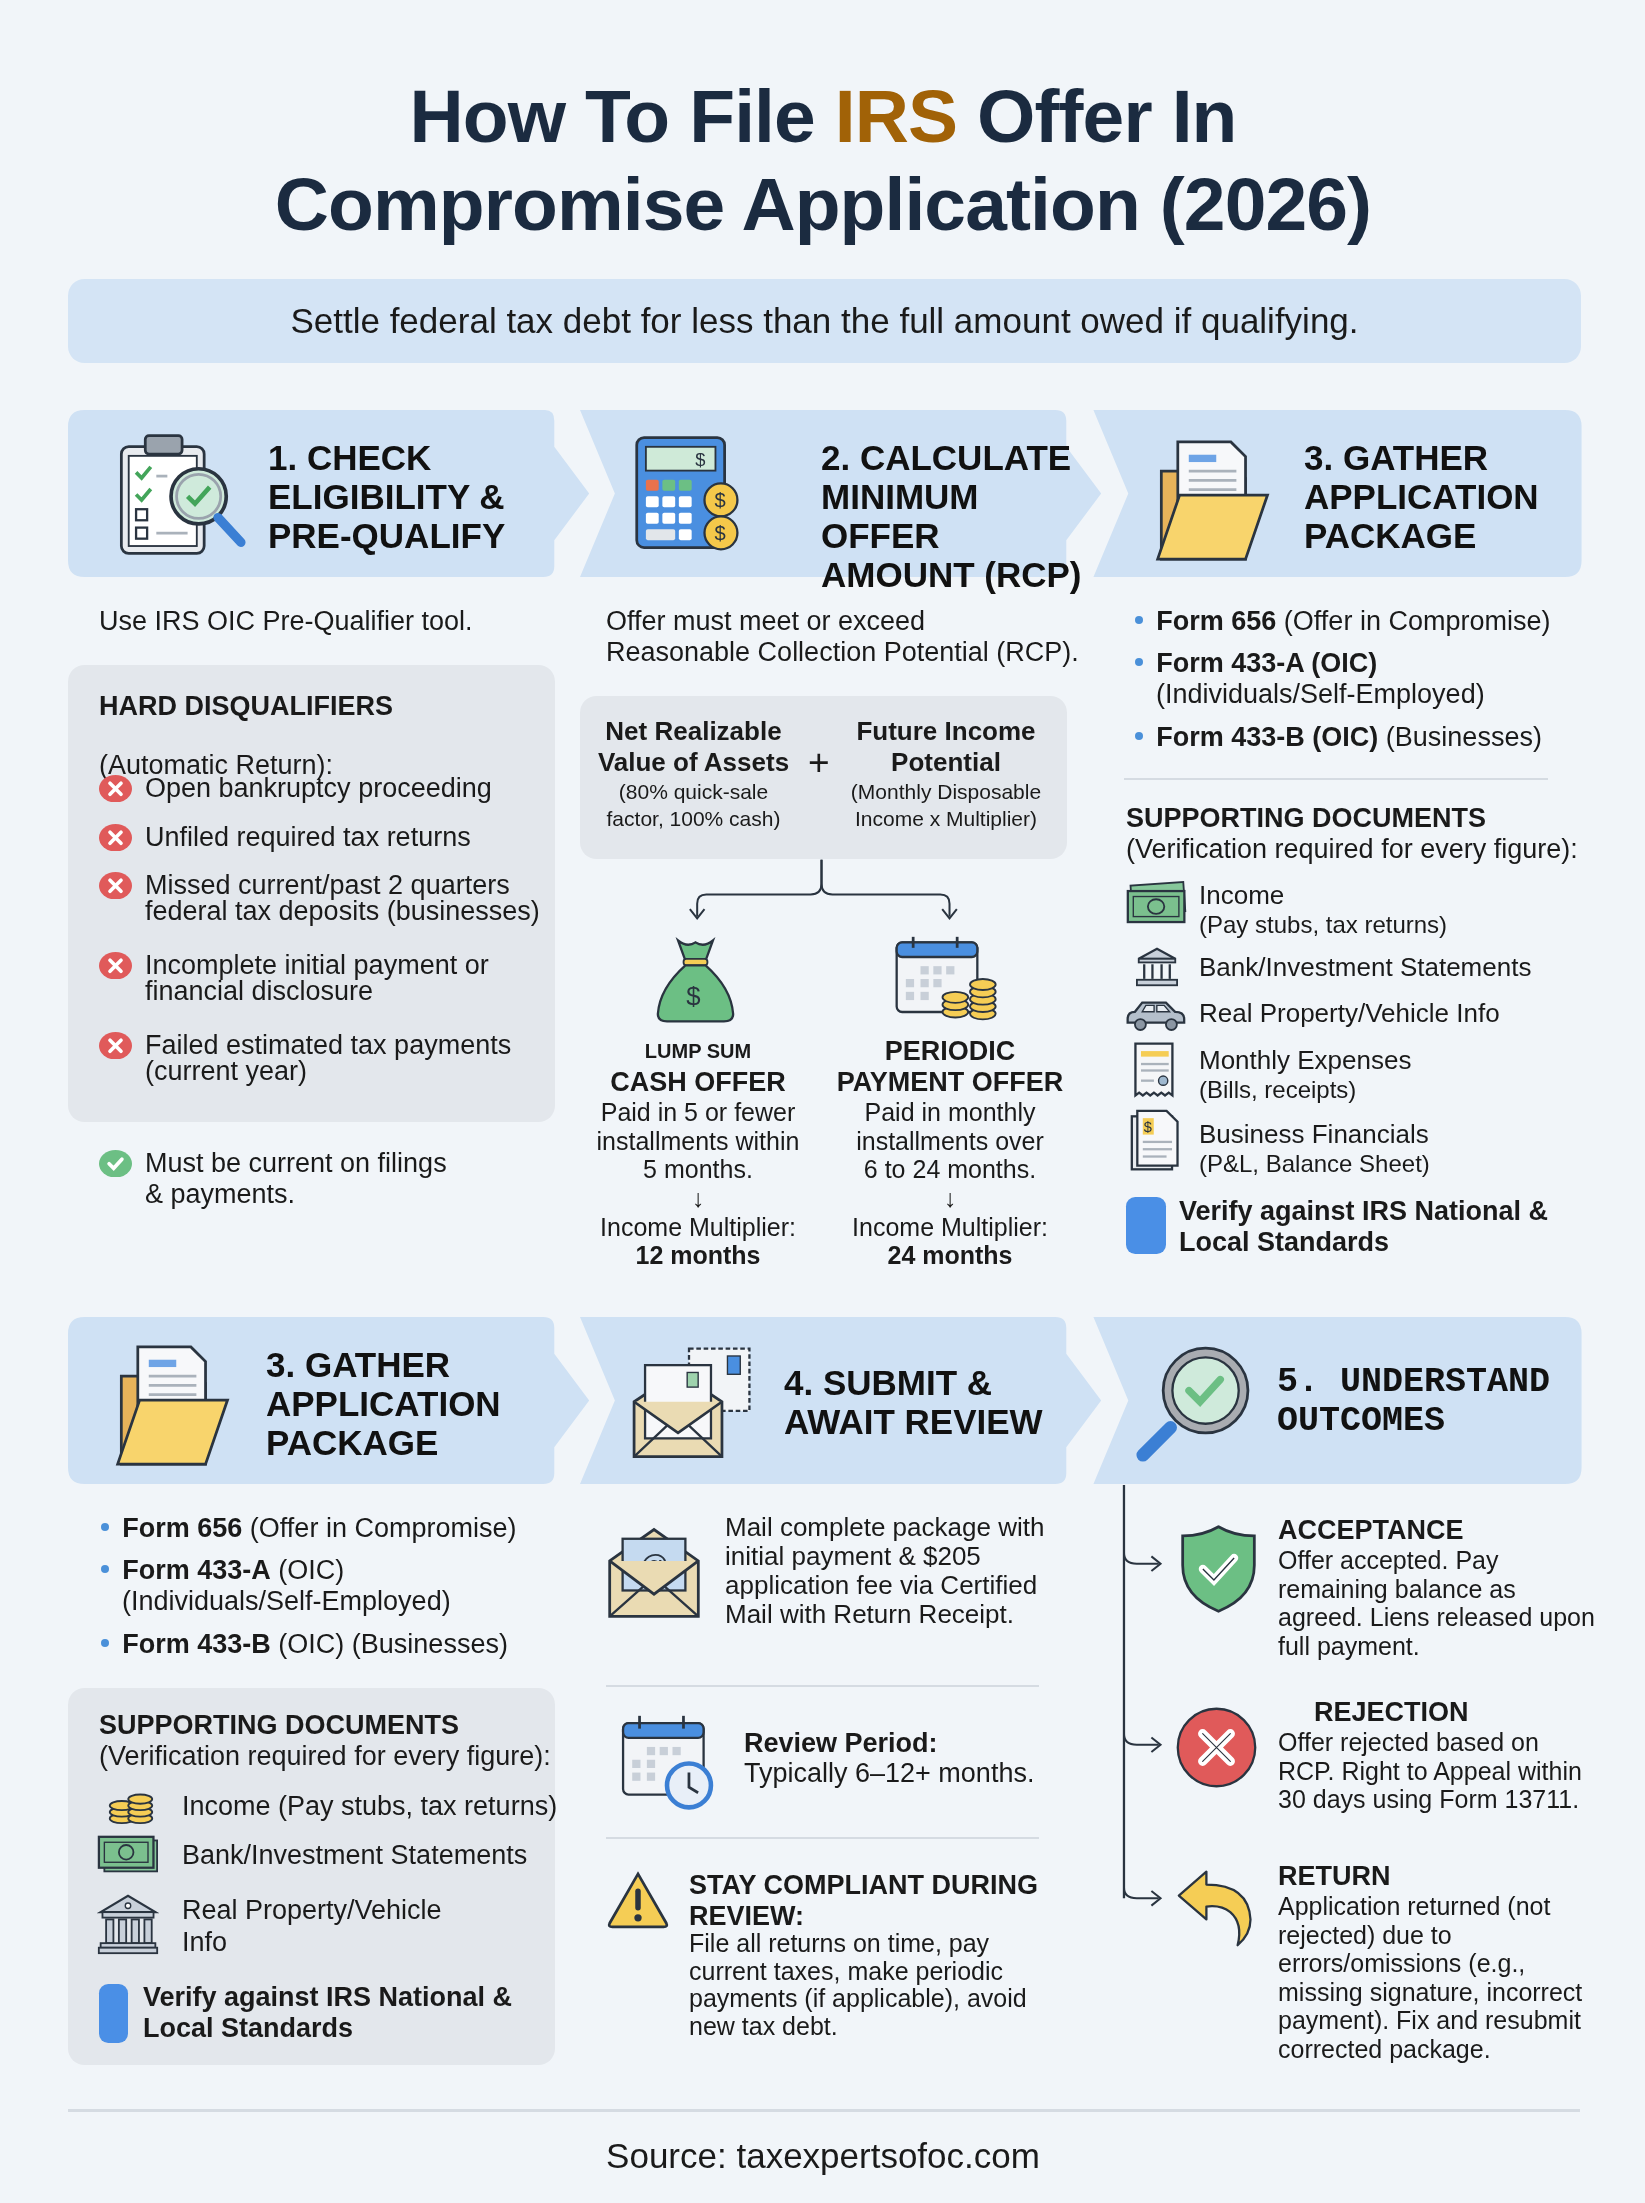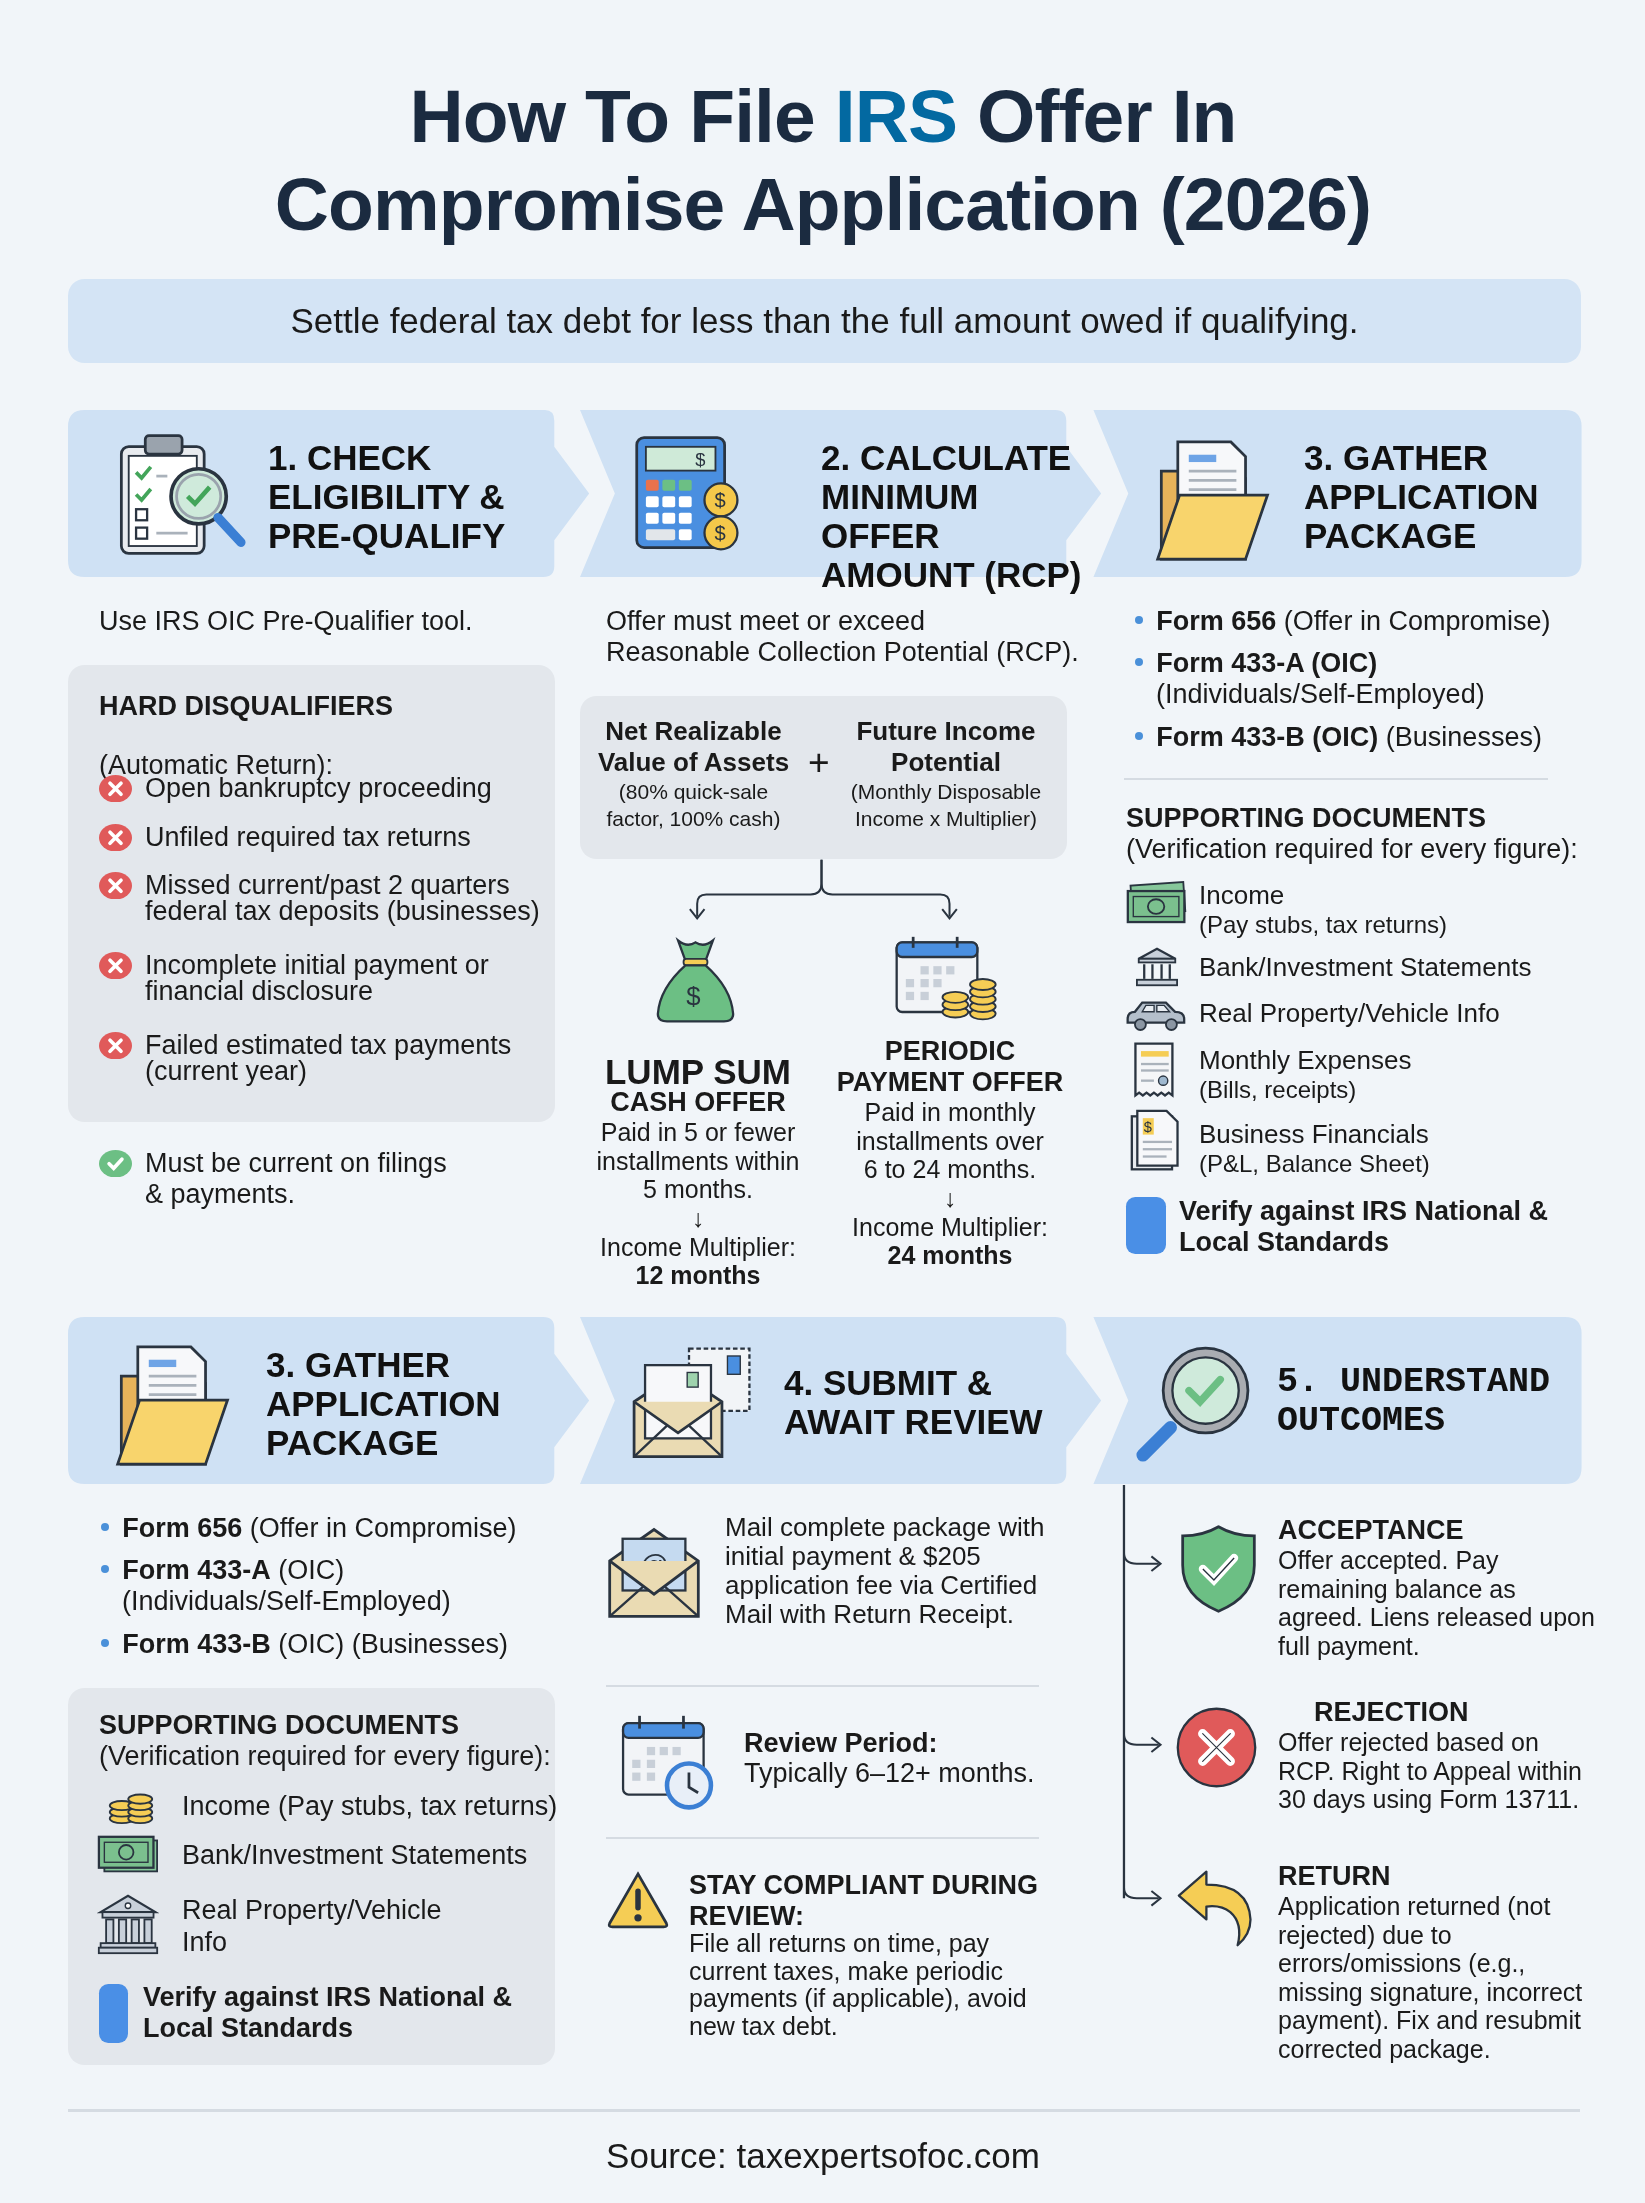--- a/index.html
+++ b/index.html
@@ -1,20 +1,20 @@
 <!DOCTYPE html>
 <html style="font-size:14.7px"><head>
 <meta charset="utf-8">
 <style>
   * { box-sizing: border-box; margin: 0; padding: 0; }
   html, body { width: 1646px; height: 2204px; background: #f1f5f9; overflow: hidden; }
   body { font-family: "Liberation Sans", "DejaVu Sans", sans-serif; color: #1a1a1a; position: relative; }
   .abs { position: absolute; }
   .title { left: 0; width: 1646px; top: 72px; text-align: center; font-size: 75px; font-weight: 700; color: #1b2b40; line-height: 88px; letter-spacing: -0.9px; }
-  .title .accent { color: #0369a1; }
+  .title .accent { color: #a16207; }
   .subtitle-band { left: 68px; top: 279px; width: 1513px; height: 84px; background: #d4e4f5; border-radius: 16.5px; display: flex; align-items: center; justify-content: center; font-size: 35px; color: #1a1a1a; }
 
   .hdr { position: absolute; height: 167px; }
   .hdr svg.bg { position: absolute; left: 0; top: 0; }
   .hdr .hicon { position: absolute; }
   .hdr .htitle { position: absolute; font-size: 35px; font-weight: 700; line-height: 39px; color: #111; }
 
   .t { position: absolute; font-size: 27px; line-height: 31px; color: #1a1a1a; }
   .b { font-weight: 700; }
   .grey-box { position: absolute; background: #e3e7ec; border-radius: 16.5px; }
@@ -200,21 +200,21 @@
 
 <div class="abs" style="left:654px; top:935px;">
   <svg width="83" height="90" viewBox="0 0 90 98">
     <path d="M26 6 Q36 14 45 8 Q54 14 64 6 L56 28 H34 Z" fill="#6cbf84" stroke="#2a3440" stroke-width="2.5"></path>
     <rect x="32" y="26" width="26" height="7" rx="3" fill="#f5cd55" stroke="#2a3440" stroke-width="2"></rect>
     <path d="M34 33 Q6 58 4 86 Q4 94 14 94 H76 Q86 94 86 86 Q84 58 56 33 Z" fill="#6cbf84" stroke="#2a3440" stroke-width="2.5"></path>
     <text x="35" y="76" font-family="Liberation Sans, sans-serif" font-size="28" fill="#2a3440">$</text>
   </svg>
 </div>
 <div class="abs center" style="left:588px; top:1036px; width:220px;">
-  <div class="b" style="font-size:35px; line-height:31px;margin-top:20px;">LUMP SUM</div>
+  <div class="b" style="font-size:20px; line-height:31px;">LUMP SUM</div>
   <div class="b" style="font-size:27px; line-height:31px;">CASH OFFER</div>
   <div style="font-size:25px; line-height:28.5px;">Paid in 5 or fewer</div>
   <div style="font-size:25px; line-height:28.5px;">installments within</div>
   <div style="font-size:25px; line-height:28.5px;">5 months.</div>
   <div style="font-size:25px; line-height:29px;">↓</div>
   <div style="font-size:25px; line-height:28.5px;">Income Multiplier:</div>
   <div class="b" style="font-size:25px; line-height:28.5px;">12 months</div>
 </div>
 
 <div class="abs" style="left:893px; top:935px;">

